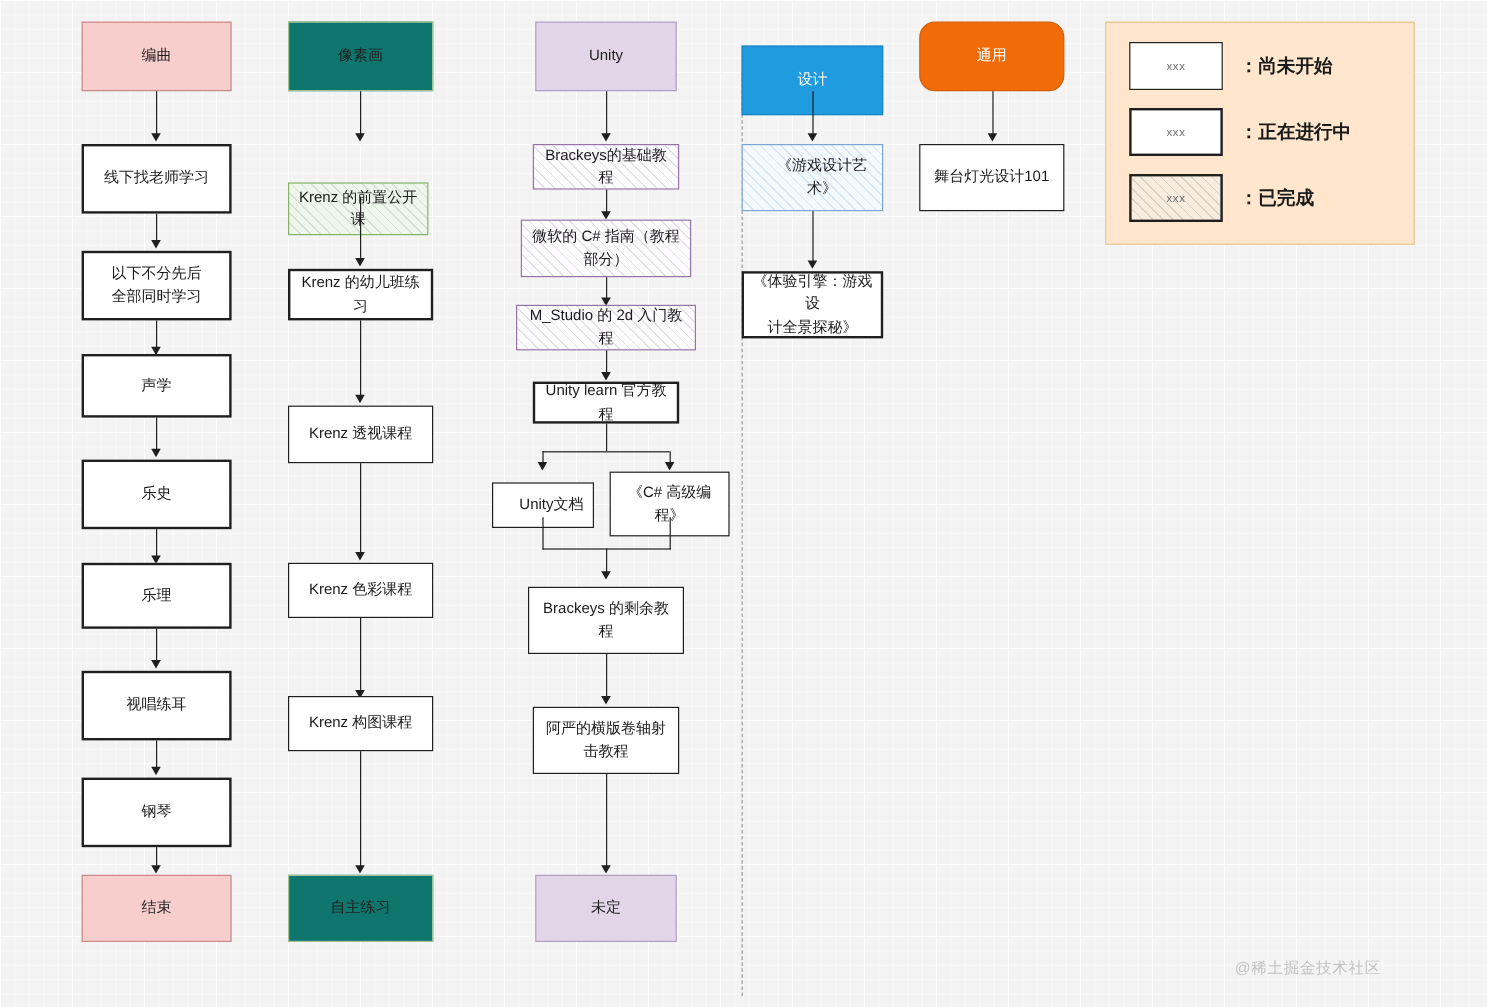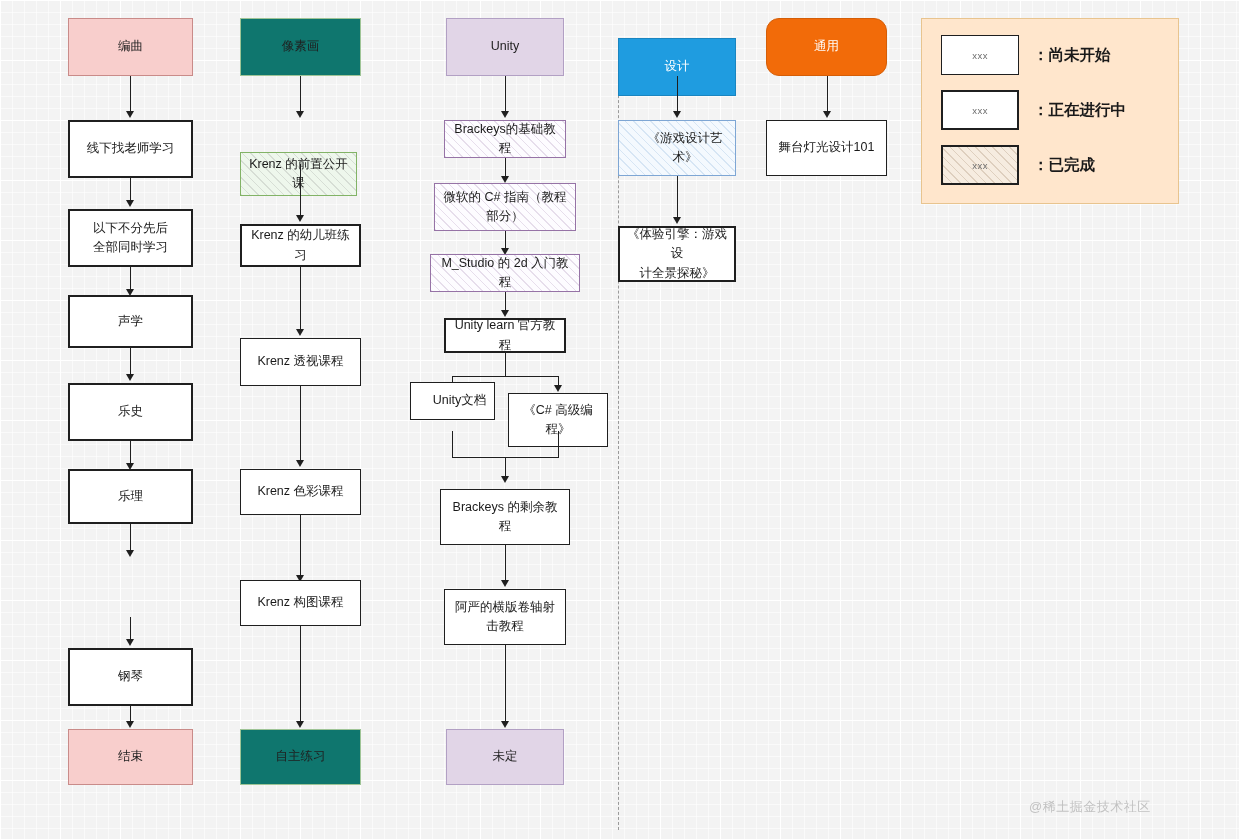--- a/index.html
+++ b/index.html
@@ -136,20 +136,21 @@
   <div class="arrow" style="left:126px; top:374px;"></div>
 
   <div class="node thick" style="left:68px; top:383px; width:125px; height:58px;">乐史</div>
   <div class="vline" style="left:130px; top:441px; height:26px;"></div>
   <div class="arrow" style="left:126px; top:463px;"></div>
 
   <div class="node thick" style="left:68px; top:469px; width:125px; height:55px;">乐理</div>
   <div class="vline" style="left:130px; top:524px; height:30px;"></div>
   <div class="arrow" style="left:126px; top:550px;"></div>
 
+  <div class="node thick" style="left:68px; top:559px; width:125px; height:58px;">视唱练耳</div>
   <div class="vline" style="left:130px; top:617px; height:26px;"></div>
   <div class="arrow" style="left:126px; top:639px;"></div>
 
   <div class="node thick" style="left:68px; top:648px; width:125px; height:58px;">钢琴</div>
   <div class="vline" style="left:130px; top:706px; height:19px;"></div>
   <div class="arrow" style="left:126px; top:721px;"></div>
 
   <div class="node term pink" style="left:68px; top:729px; width:125px; height:56px;">结束</div>
 
   <div class="node term green" style="left:240px; top:18px; width:121px; height:58px;">像素画</div>
@@ -196,21 +197,21 @@
 
   <div class="node thick" style="left:444px; top:318px; width:122px; height:35px;">Unity learn 官方教程</div>
 
   <div class="vline" style="left:505px; top:353px; height:23px;"></div>
   <div class="hline" style="left:452px; top:376px; width:106px;"></div>
   <div class="vline" style="left:452px; top:376px; height:13px;"></div>
   <div class="arrow" style="left:448px; top:385px;"></div>
   <div class="vline" style="left:558px; top:376px; height:13px;"></div>
   <div class="arrow" style="left:554px; top:385px;"></div>
 
-  <div class="node thin" style="left:410px; top:382px; width:85px; height:38px;padding-left:20px;">Unity文档</div>
+  <div class="node thin" style="left:410px; top:402px; width:85px; height:38px;padding-left:20px;">Unity文档</div>
   <div class="node thin" style="left:508px; top:393px; width:100px; height:54px;">《C# 高级编程》</div>
 
   <div class="vline" style="left:452px; top:431px; height:27px;"></div>
   <div class="vline" style="left:558px; top:431px; height:27px;"></div>
   <div class="hline" style="left:452px; top:457px; width:107px;"></div>
   <div class="vline" style="left:505px; top:457px; height:23px;"></div>
   <div class="arrow" style="left:501px; top:476px;"></div>
 
   <div class="node thin" style="left:440px; top:489px; width:130px; height:56px;">Brackeys 的剩余教程</div>
   <div class="vline" style="left:505px; top:545px; height:39px;"></div>

